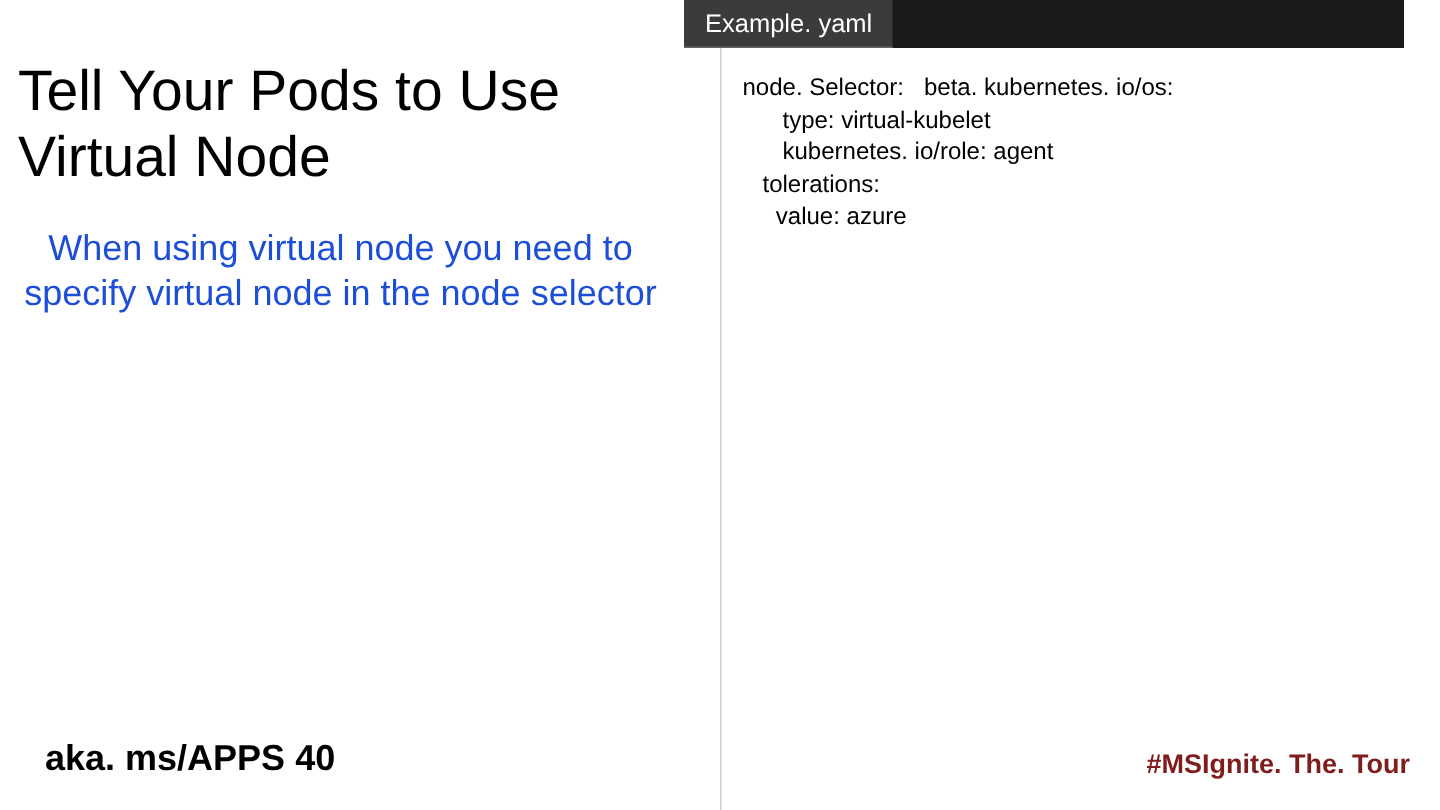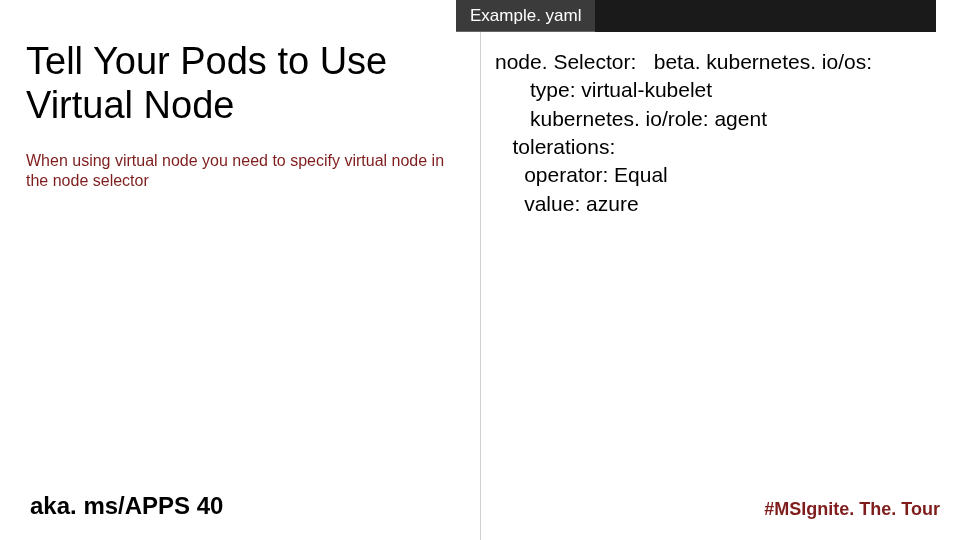--- a/index.html
+++ b/index.html
@@ -1,24 +1,24 @@
 <!DOCTYPE html>
 <html><head>
 <meta charset="utf-8">
 <style>
   * { margin: 0; padding: 0; box-sizing: border-box; }
   html, body { width: 960px; height: 540px; font-family: "Segoe UI", Arial, sans-serif; background: #fff; }
   .slide { position: relative; width: 960px; height: 540px; }
-  .left-col { position: absolute; left: 26px; top: 40px; width: 430px; }
+  .left-col { position: absolute; left: 12px; top: 40px; width: 430px; }
   .title { font-size: 38px; font-weight: 400; line-height: 1.15; color: #000; margin-bottom: 24px; }
-  .subtitle { font-size: 16px; font-weight: 500; line-height: 1.25; color: #7f1d1d; }
+  .subtitle { font-size: 24px; font-weight: 500; line-height: 1.25; color: #1d4ed8; text-align: center; }
   .tab-bar { position: absolute; left: 456px; top: 0; width: 480px; height: 32px; background: #1a1a1a; display: flex; align-items: center; }
   .tab { background: #3b3b3b; color: #fff; font-size: 17px; height: 32px; display: flex; align-items: center; padding: 0 14px; border-bottom: 1px solid #666; }
   .divider { position: absolute; left: 480px; top: 0; width: 1px; height: 540px; background: #d0d0d0; }
-  .code-area { position: absolute; left: 495px; top: 48px; width: 450px; font-size: 21px; line-height: 1.35; color: #000; }
+  .code-area { position: absolute; left: 495px; top: 48px; width: 450px; font-size: 16px; line-height: 1.35; color: #000; }
   .code-line { white-space: pre; }
   .footer-left { position: absolute; left: 30px; bottom: 20px; font-size: 24px; font-weight: 600; color: #000; }
   .footer-right { position: absolute; right: 20px; bottom: 20px; font-size: 18px; font-weight: 600; color: #7f1d1d; }
 </style>
 </head>
 <body>
 
 <div class="slide">
 
   <div class="left-col">
@@ -30,20 +30,19 @@
 
   <div class="tab-bar">
     <div class="tab">Example. yaml</div>
   </div>
 
   <div class="code-area">
     <div class="code-line">node. Selector:   beta. kubernetes. io/os:</div>
     <div class="code-line">      type: virtual-kubelet</div>
     <div class="code-line">      kubernetes. io/role: agent</div>
     <div class="code-line">   tolerations:</div>
-    <div class="code-line">     operator: Equal</div>
     <div class="code-line">     value: azure</div>
   </div>
 
   <div class="footer-left">aka. ms/APPS 40</div>
   <div class="footer-right">#MSIgnite. The. Tour</div>
 
 </div>
 
 </body></html>

